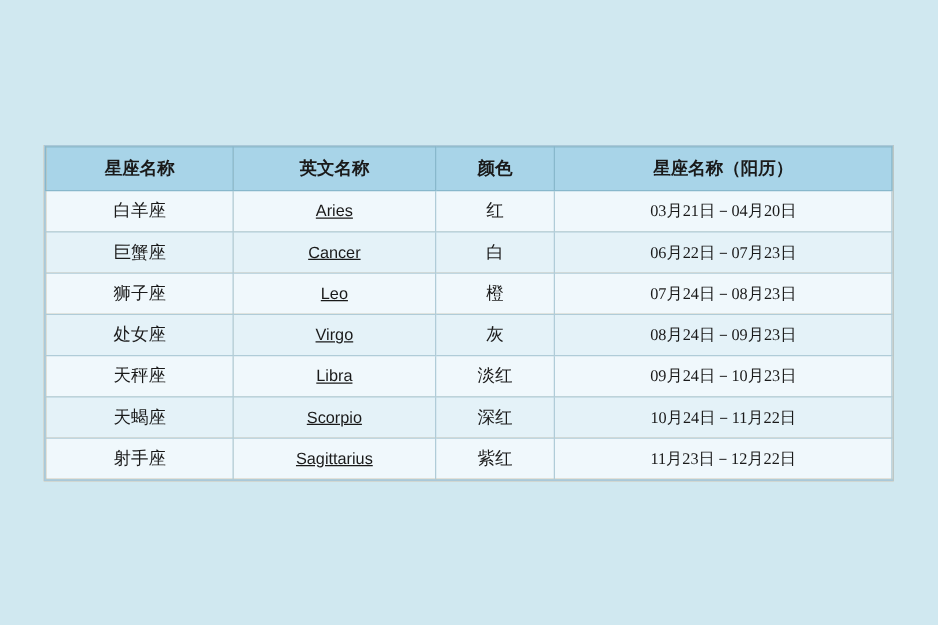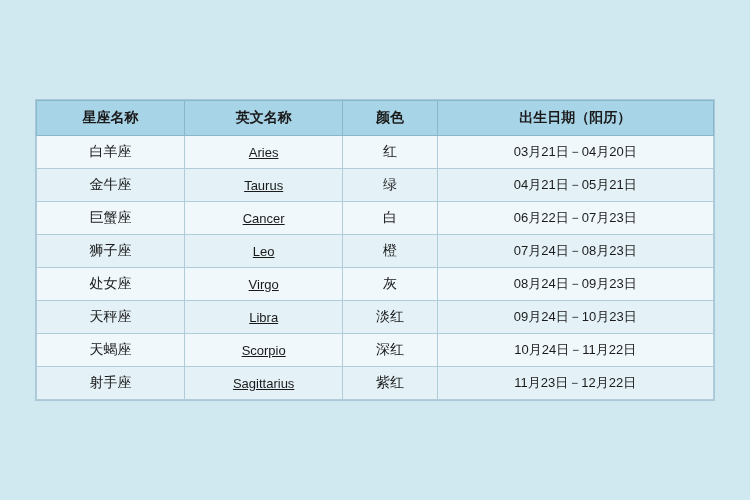--- a/index.html
+++ b/index.html
@@ -59,51 +59,45 @@
       font-size: 14px;
     }
 
     tbody td:nth-child(2) {
       font-family: Arial, sans-serif;
       font-size: 13px;
       text-decoration: underline;
     }
 
     tbody td:nth-child(4) {
-      font-family: Liberation Sans, sans-serif;
+      font-family: Liberation Serif, serif;
       font-size: 13px;
     }
   </style>
 </head>
 <body>
 
 <div class="table-container">
   <table>
     <thead>
       <tr>
 
       <th>星座名称</th>
           <th>英文名称</th>
           <th>颜色</th>
-          <th>出生日期（阳历）</th>
+          <th>星座名称（阳历）</th>
         </tr>
     </thead>
     <tbody>
 
     <tr>
           <td>白羊座</td>
           <td>Aries</td>
           <td>红</td>
           <td>03月21日－04月20日</td>
-        </tr>
-        <tr>
-          <td>金牛座</td>
-          <td>Taurus</td>
-          <td>绿</td>
-          <td>04月21日－05月21日</td>
         </tr>
         <tr>
           <td>巨蟹座</td>
           <td>Cancer</td>
           <td>白</td>
           <td>06月22日－07月23日</td>
         </tr>
         <tr>
           <td>狮子座</td>
           <td>Leo</td>

